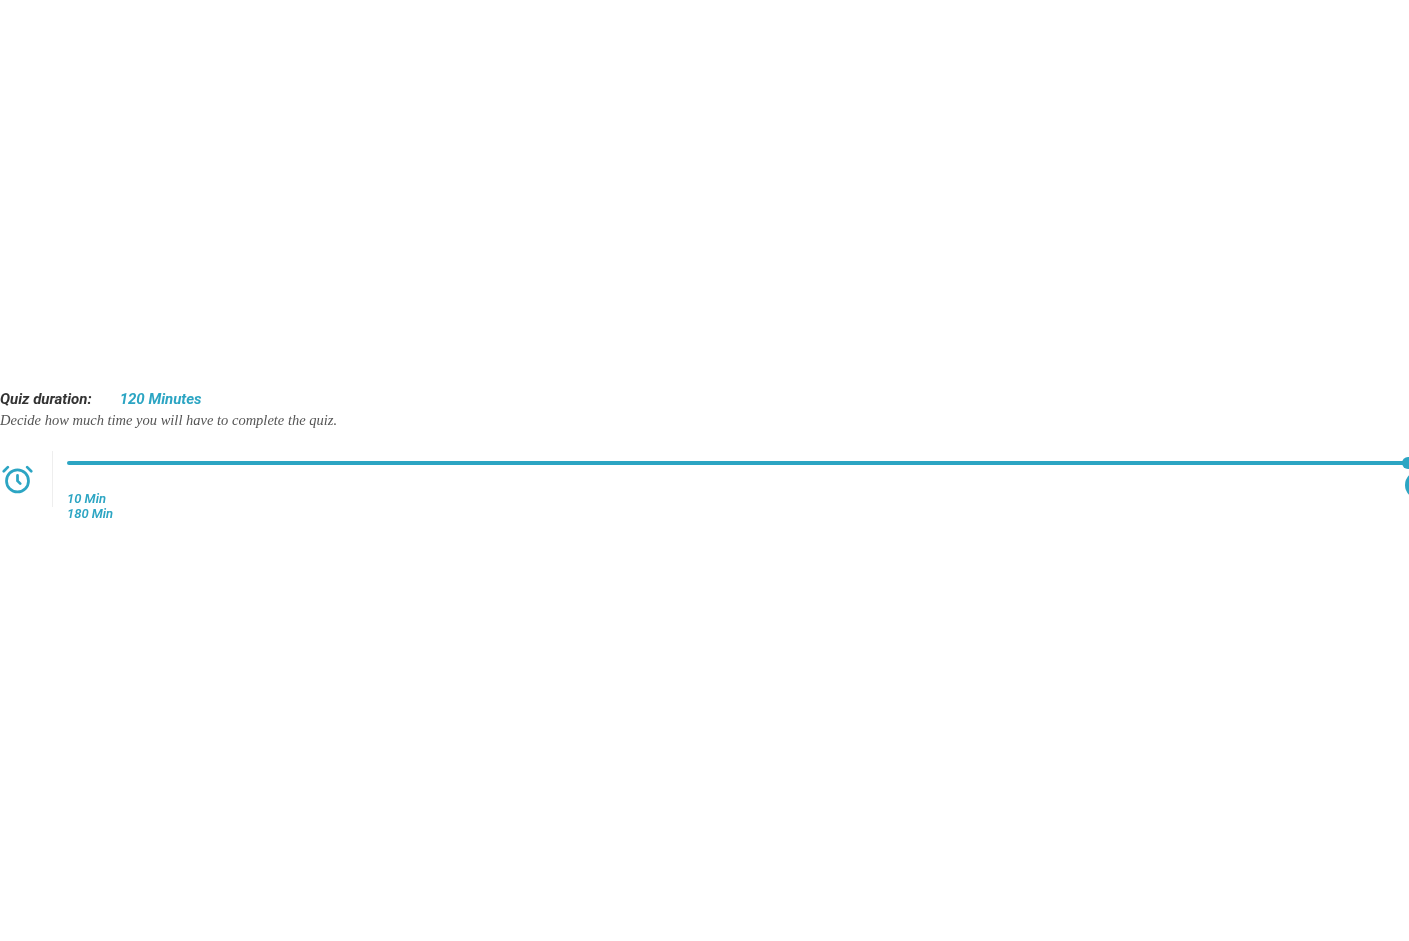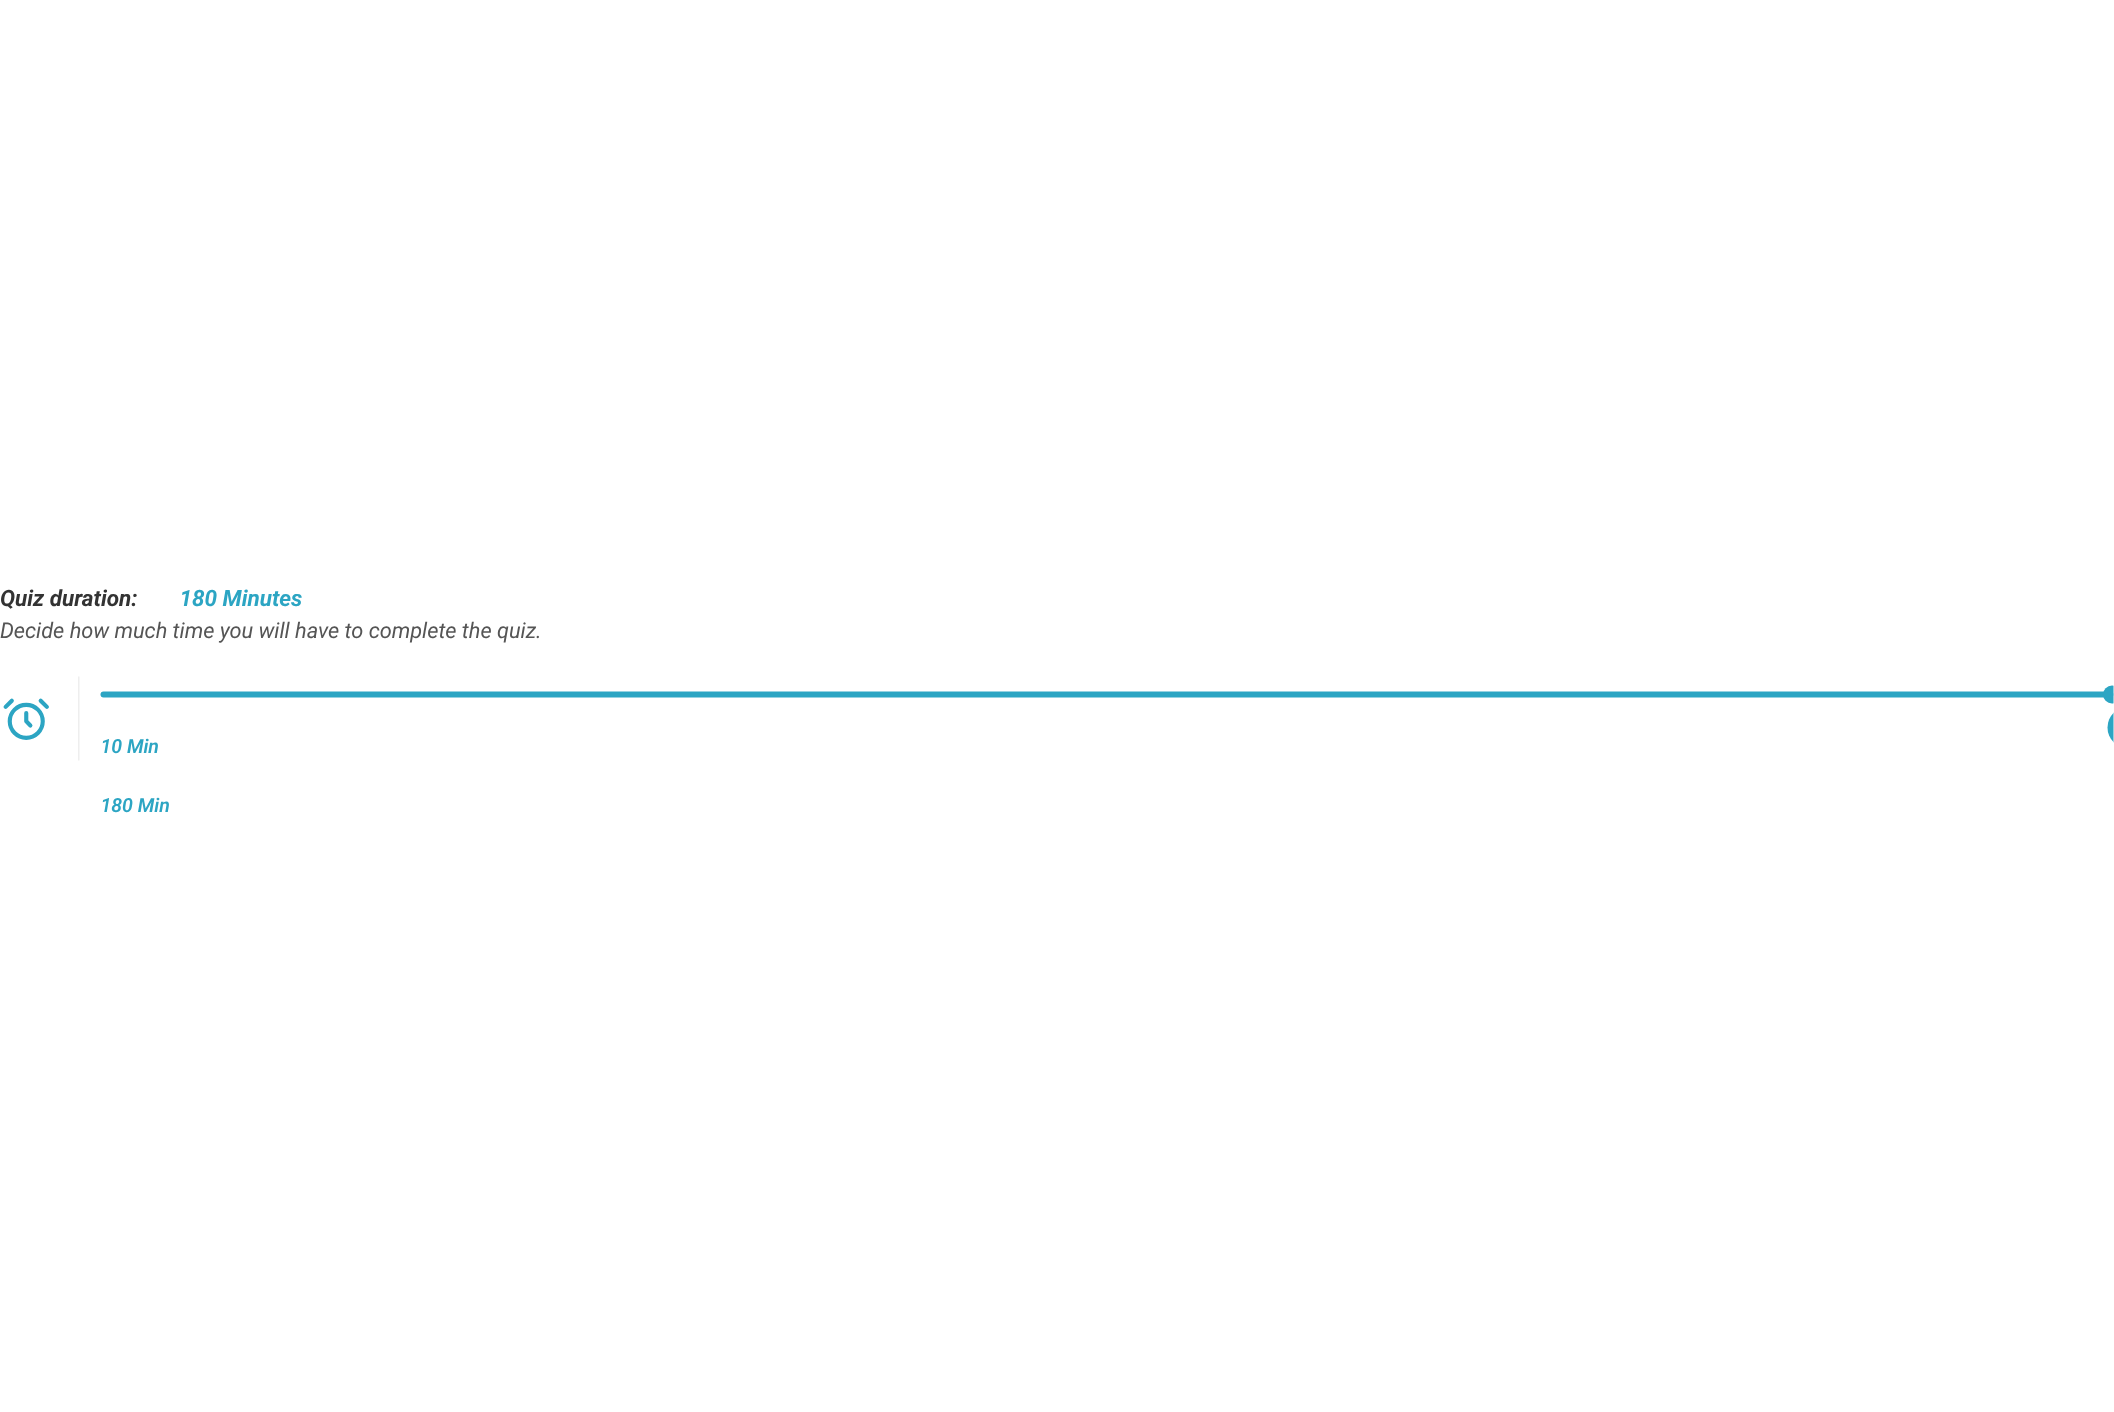--- a/index.html
+++ b/index.html
@@ -31,20 +31,21 @@
       font-weight: 700;
       font-size: 15px;
       color: #2ca5c3;
       font-style: italic;
     }
     .duration-desc {
       font-size: 14.5px;
       color: #555;
       font-style: italic;
       margin-top: 4px;
+      font-family: Liberation Serif, serif;
     }
     .slider-container {
       position: absolute;
       top: 451px;
       left: 0;
       width: 100%;
       display: flex;
       align-items: flex-start;
     }
     .clock-wrap {
@@ -96,39 +97,38 @@
       justify-content: space-between;
       margin-top: 26px;
       font-size: 13px;
       font-style: italic;
       font-weight: 600;
       color: #2ca5c3;
       flex-direction: column;
     }
     .tick-right {
       padding-right: 0;
-      margin-top: 24px;
     }
     .bottom-gradient {
       position: absolute;
       left: 0;
       bottom: 0;
       width: 30px;
       height: 430px;
       background: linear-gradient(to right, rgba(255,255,255,0.9), rgba(255,255,255,0));
       pointer-events: none;
     }
   </style>
 </head>
 <body>
 
 <div class="duration-section">
   <div class="duration-header">
     <span class="duration-label">Quiz duration:</span>
-    <span class="duration-value">180 Minutes</span>
+    <span class="duration-value">120 Minutes</span>
   </div>
   <div class="duration-desc">Decide how much time you will have to complete the quiz.</div>
 </div>
 
 <div class="slider-container">
   <div class="clock-wrap">
     <svg width="33" height="33" viewBox="0 0 24 24" fill="none" stroke="#2ca5c3" stroke-width="2" stroke-linecap="round" stroke-linejoin="round">
       <circle cx="12" cy="13" r="8"></circle>
       <path d="M12 9v4l2 2"></path>
       <path d="M5 3L2 6"></path>

